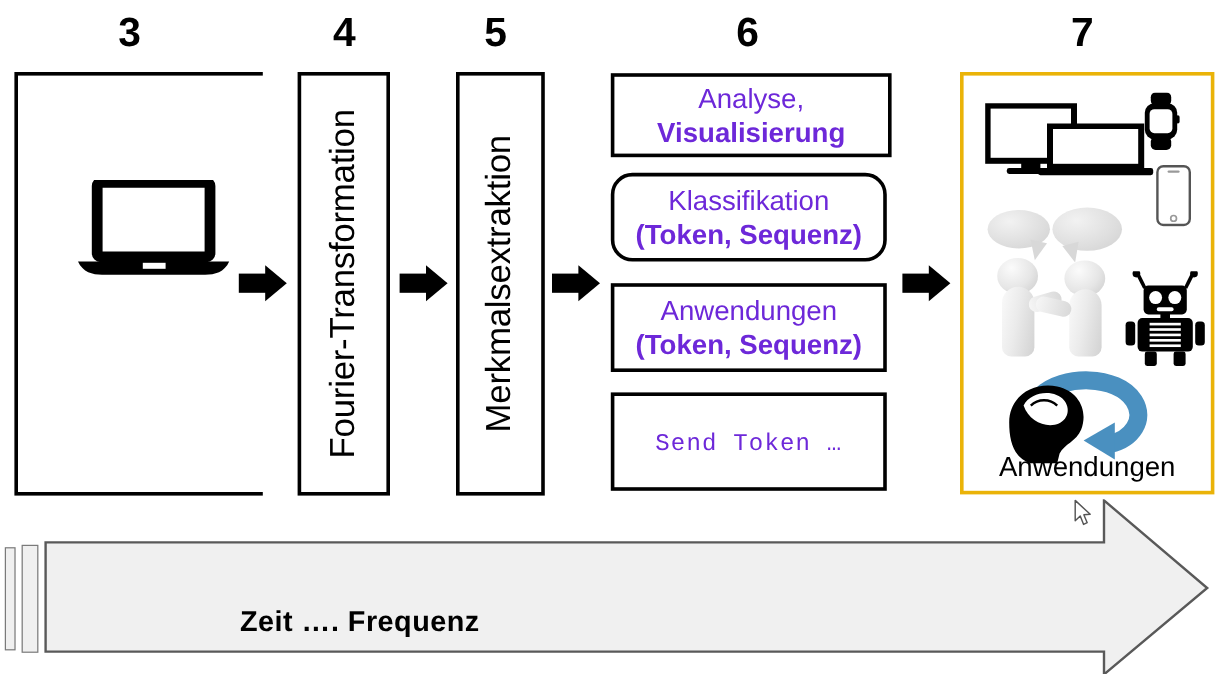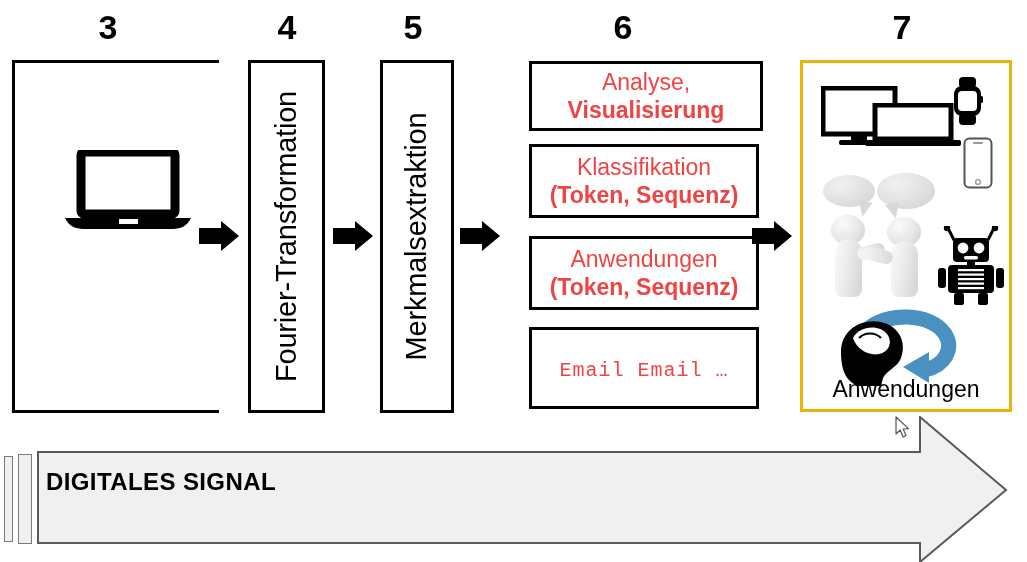--- a/index.html
+++ b/index.html
@@ -63,23 +63,22 @@
   
   .tbox{
     position:absolute;
     box-sizing:border-box;
     border:3px solid #000;
     background:#fff;
     display:flex;flex-direction:column;
     align-items:center;justify-content:center;
     text-align:center;
     font-size:23px;
-    color:#ef4444;
+    color:#6d28d9;
     line-height:1.22;
-    margin-left:20px;
   }
   .tbox .l2{display:block;font-weight:bold;}
   .mono{
     font-family:"Liberation Mono","DejaVu Sans Mono",monospace;
     font-size:20px;
     letter-spacing:1px;
     margin-top:6px;
   }
 
   
@@ -201,32 +200,32 @@
   <div class="arrow" style="left:460px;top:221px;width:42px;height:30px;">
     <span class="shaft"></span>
     <span class="head"></span>
   </div>
 
   <div class="tbox" style="left:509px;top:61px;width:234px;height:70px;">
     <span>Analyse,</span>
     <span class="l2">Visualisierung</span>
   </div>
 
-  <div class="tbox" style="left:509px;top:144px;width:230px;height:74px;">
+  <div class="tbox" style="left:509px;top:144px;width:230px;height:74px;border-radius:18px;">
     <span>Klassifikation</span>
     <span class="l2">(Token, Sequenz)</span>
   </div>
 
   <div class="tbox" style="left:509px;top:236px;width:230px;height:74px;">
     <span>Anwendungen</span>
     <span class="l2">(Token, Sequenz)</span>
   </div>
 
   <div class="tbox" style="left:509px;top:327px;width:230px;height:82px;">
-    <span class="mono">Email Email …</span>
+    <span class="mono">Send Token …</span>
   </div>
 
   <div class="arrow" style="left:752px;top:221px;width:42px;height:30px;">
     <span class="shaft"></span>
     <span class="head"></span>
   </div>
 
   <div class="box" id="box7" style="left:800px;top:60px;width:212px;height:352px;">
 
     <span class="icon" style="left:18px;top:23px;width:80px;height:60px;">
@@ -324,21 +323,21 @@
 
   <div id="banner-wrap">
     <span class="tick" style="left:4px;top:40px;width:9px;height:86px;"></span>
     <span class="tick" style="left:18px;top:38px;width:14px;height:90px;"></span>
 
     <svg width="1027" height="146" viewBox="0 0 1027 146" style="position:absolute;left:0;top:0;">
       <polygon points="38,36 920,36 920,1 1006,74 920,146 920,127 38,127" fill="#f0f0f0" stroke="#595959" stroke-width="2"></polygon>
     </svg>
   </div>
 
-  <div class="banner-text" id="banner-title">DIGITALES SIGNAL</div>
+  <div class="banner-text" id="banner-sub">Zeit …. Frequenz</div>
 
   <span id="cursor">
     <svg width="16" height="24" viewBox="0 0 16 24" aria-hidden="true">
       <path d="M1 1 L1 18 L5.2 14 L8 21 L11 19.6 L8.2 13 L13.5 12.6 Z" fill="#ffffff" stroke="#555" stroke-width="1.2" stroke-linejoin="round"></path>
     </svg>
   </span>
 
 </div>
 
 </body></html>

